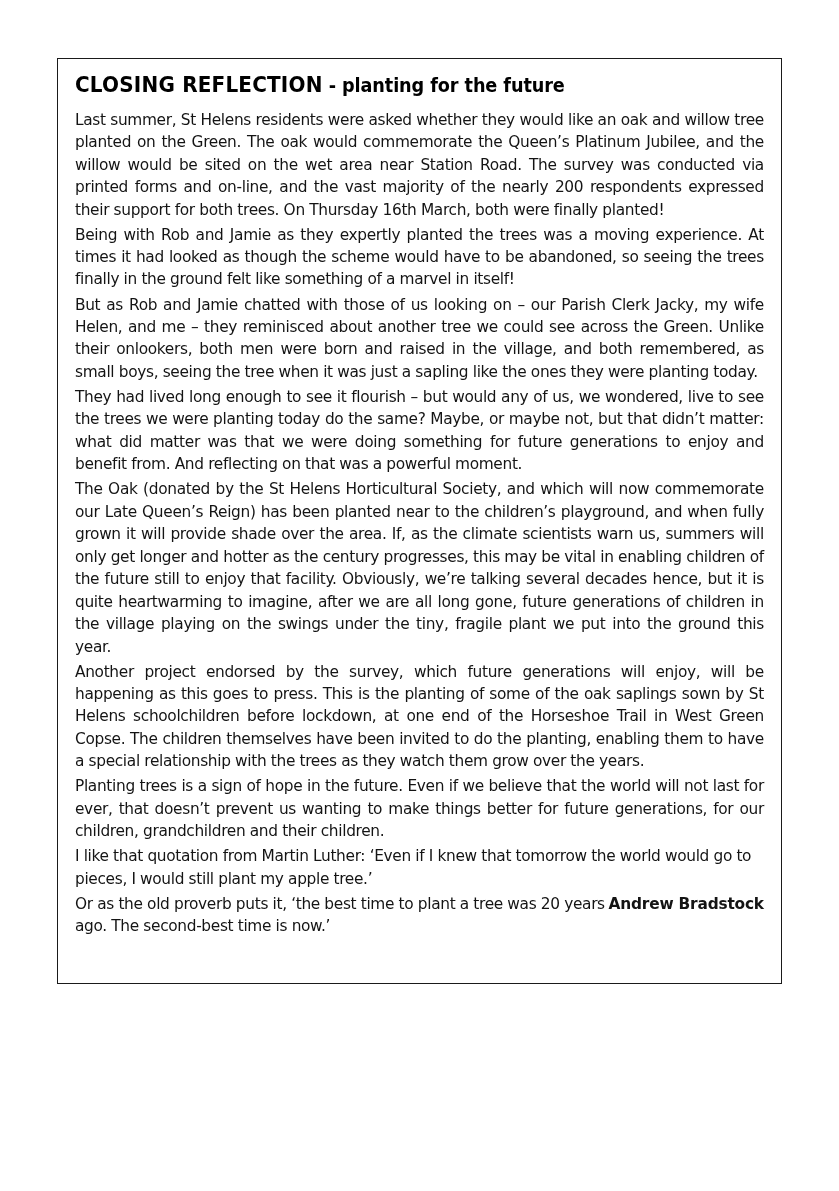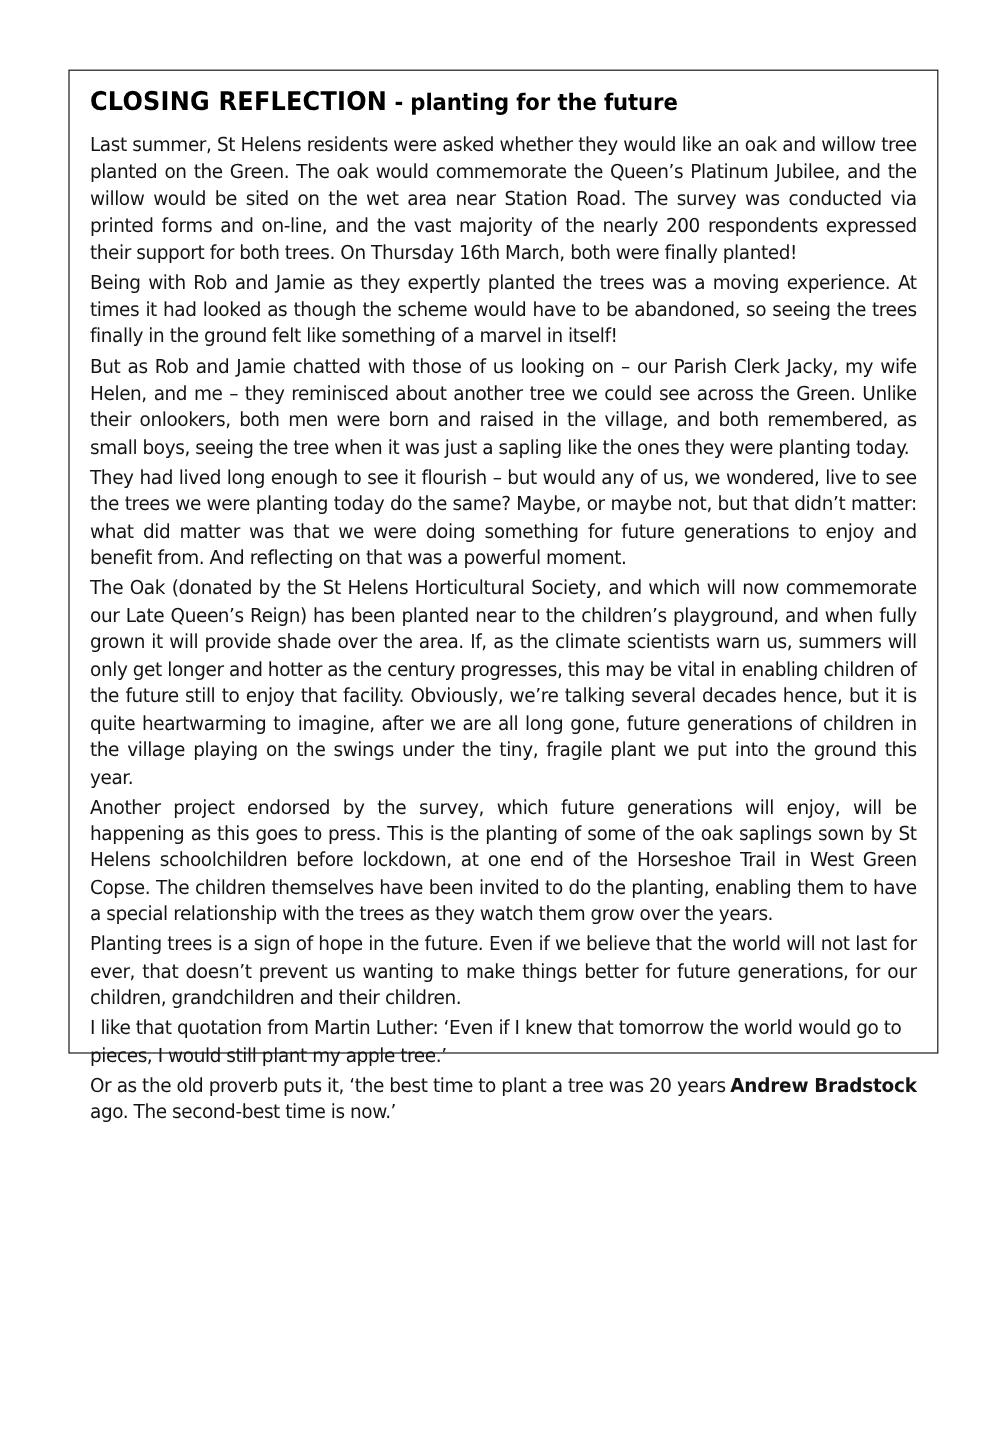--- a/index.html
+++ b/index.html
@@ -20,21 +20,21 @@
     width: 839px;
     height: 1191px;
     background: #ffffff;
   }
 
   .article-box {
     position: absolute;
     left: 57px;
     top: 58px;
     width: 725px;
-    height: 820px;
+    height: 926px;
     border: 1.5px solid #1a1a1a;
     box-sizing: border-box;
     background: #ffffff;
   }
 
   .article-inner {
     padding: 14px 17px 0 17px;
   }
 
   .article-title {

